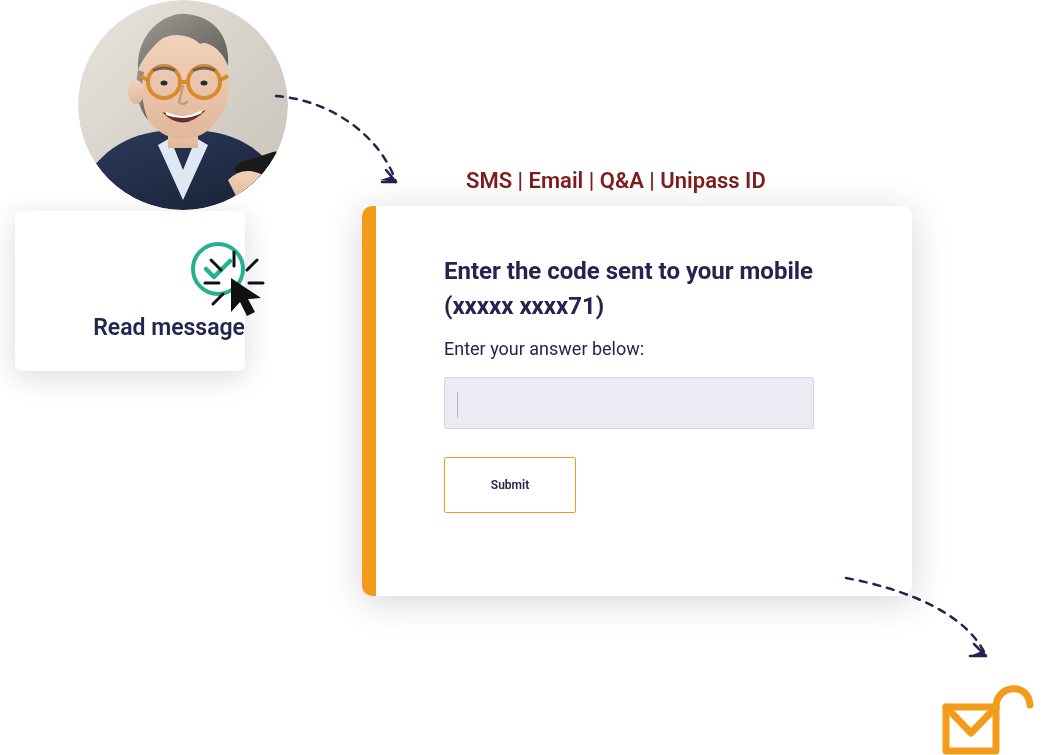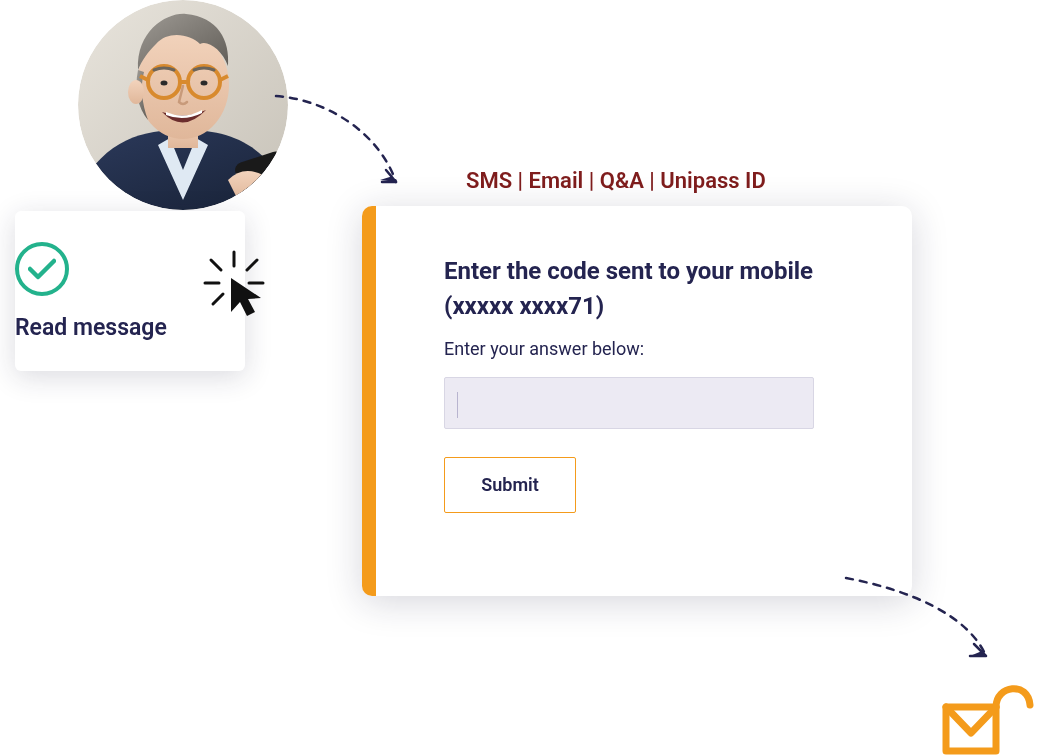--- a/index.html
+++ b/index.html
@@ -30,21 +30,21 @@
     position: absolute;
     left: 15px;
     top: 211px;
     width: 230px;
     height: 160px;
     background: #ffffff;
     border-radius: 6px;
     box-shadow: 0 6px 28px rgba(30,30,60,0.16);
     display: flex;
     flex-direction: column;
-    align-items: flex-start;
+    align-items: flex-end;
     justify-content: center;
     gap: 18px;
   }
   .check-circle {
     width: 54px;
     height: 54px;
     border: 4px solid #23b28c;
     border-radius: 50%;
     display: flex;
     align-items: center;
@@ -142,21 +142,21 @@
     height: 26px;
     background: #b8b4cf;
   }
   .submit-btn {
     margin-top: 28px;
     width: 130px;
     height: 54px;
     border: 1px solid #f49b1b;
     background: #ffffff;
     color: #242450;
-    font-size: 18px;
+    font-size: 12px;
     font-weight: 600;
     border-radius: 2px;
     cursor: pointer;
     display: flex;
     align-items: center;
     justify-content: center;
   }
 
   
   .unlock-wrap {

